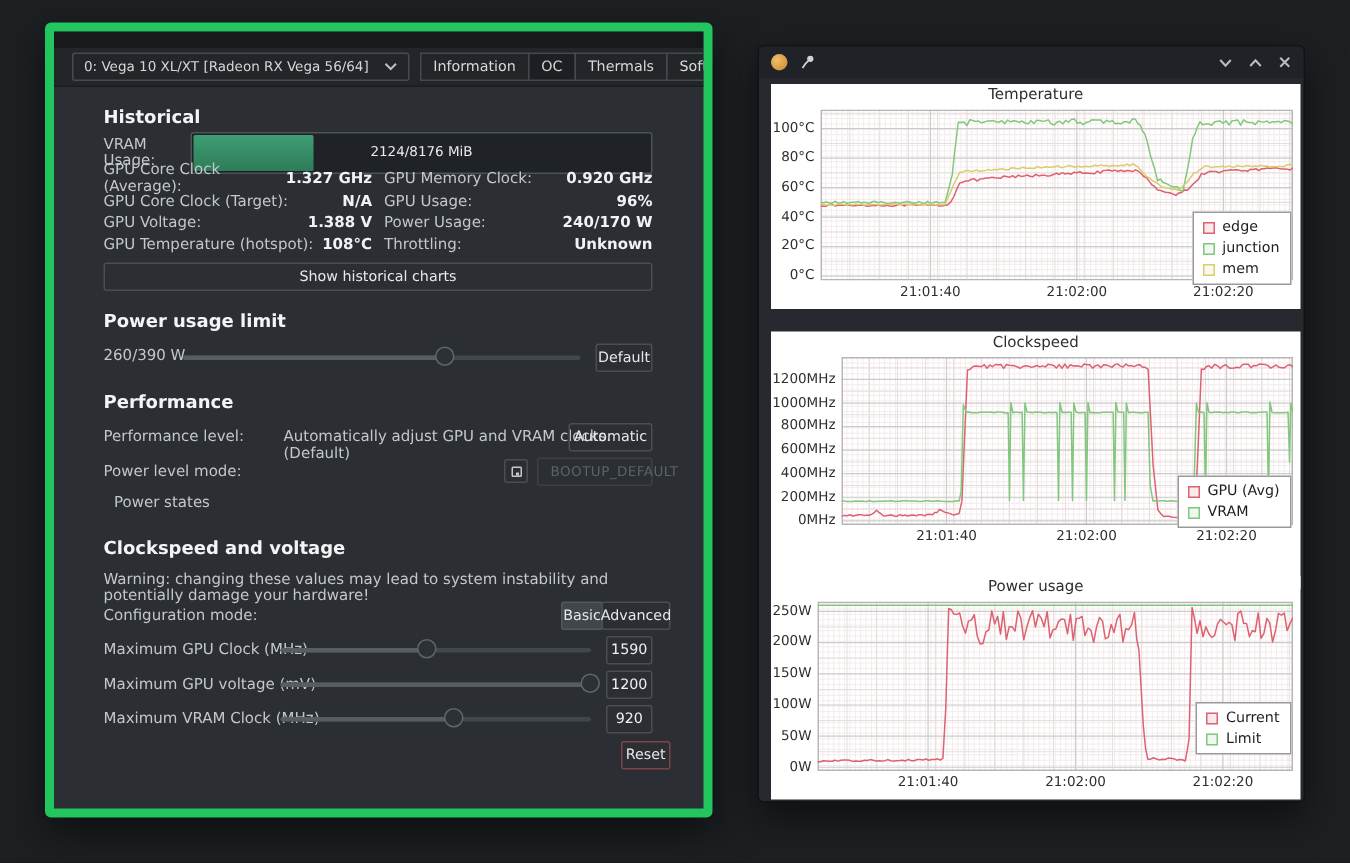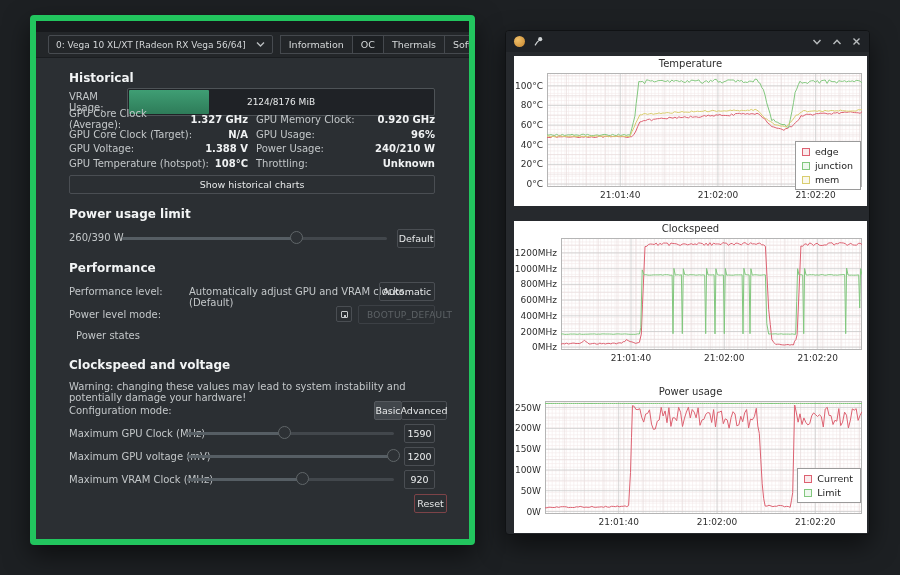--- a/index.html
+++ b/index.html
@@ -126,21 +126,21 @@
           <span class="val">96%</span>
         </div>
     </div>
     <div class="row stats-grid" style="top:121px;height:12px;">
       <div class="stats-half">
           <span class="lbl">GPU Voltage:</span>
           <span class="val">1.388 V</span>
         </div>
       <div class="stats-half">
           <span class="lbl">Power Usage:</span>
-          <span class="val">240/210 W</span>
+          <span class="val">240/170 W</span>
         </div>
     </div>
     <div class="row stats-grid" style="top:136px;height:12px;">
       <div class="stats-half">
           <span class="lbl">GPU Temperature (hotspot):</span>
           <span class="val">108°C</span>
         </div>
       <div class="stats-half">
           <span class="lbl">Throttling:</span>
           <span class="val">Unknown</span>
@@ -289,20 +289,30 @@
         <div class="c-ylabel" style="left: 0px; width: 43px; top: 121.249px;">0MHz</div>
         <div class="c-ylabel" style="left: 0px; width: 43px; top: 105.53px;">200MHz</div>
         <div class="c-ylabel" style="left: 0px; width: 43px; top: 89.8105px;">400MHz</div>
         <div class="c-ylabel" style="left: 0px; width: 43px; top: 74.0912px;">600MHz</div>
         <div class="c-ylabel" style="left: 0px; width: 43px; top: 58.3719px;">800MHz</div>
         <div class="c-ylabel" style="left: 0px; width: 43px; top: 42.6526px;">1000MHz</div>
         <div class="c-ylabel" style="left: 0px; width: 43px; top: 26.9333px;">1200MHz</div>
         <div class="c-xlabel" style="left: 87px; top: 132px;">21:01:40</div>
         <div class="c-xlabel" style="left: 180.333px; top: 132px;">21:02:00</div>
         <div class="c-xlabel" style="left: 273.667px; top: 132px;">21:02:20</div>
+        <div class="c-legend" style="top: 96px; right: 6px;">
+          <div class="entry">
+            <div class="sw" style="border-color: rgb(221, 97, 113); background: rgba(221, 97, 113, 0.133);"></div>
+            <span>GPU (Avg)</span>
+          </div>
+          <div class="entry">
+            <div class="sw" style="border-color: rgb(130, 199, 126); background: rgba(130, 199, 126, 0.133);"></div>
+            <span>VRAM</span>
+          </div>
+        </div>
       </div>
     <div class="chart-panel" style="top:353px;height:149px;">
         <div class="c-title">Power usage</div>
         <svg width="317" height="113" class="plot" style="left: 31px; top: 17px;">
           <path d="M3.6,0V113M7.2,0V113M10.8,0V113M14.4,0V113M18.0,0V113M21.6,0V113M25.2,0V113M28.8,0V113M32.4,0V113M36.0,0V113M39.6,0V113M43.2,0V113M46.8,0V113M50.4,0V113M54.0,0V113M57.6,0V113M61.2,0V113M64.8,0V113M68.4,0V113M72.0,0V113M75.6,0V113M79.2,0V113M82.8,0V113M86.4,0V113M90.0,0V113M93.6,0V113M97.2,0V113M100.8,0V113M104.4,0V113M108.0,0V113M111.6,0V113M115.2,0V113M118.8,0V113M122.4,0V113M126.0,0V113M129.6,0V113M133.2,0V113M136.8,0V113M140.4,0V113M144.0,0V113M147.6,0V113M151.2,0V113M154.8,0V113M158.4,0V113M162.0,0V113M165.6,0V113M169.2,0V113M172.8,0V113M176.4,0V113M180.0,0V113M183.6,0V113M187.2,0V113M190.8,0V113M194.4,0V113M198.0,0V113M201.6,0V113M205.2,0V113M208.8,0V113M212.4,0V113M216.0,0V113M219.6,0V113M223.2,0V113M226.8,0V113M230.4,0V113M234.0,0V113M237.6,0V113M241.2,0V113M244.8,0V113M248.4,0V113M252.0,0V113M255.6,0V113M259.2,0V113M262.8,0V113M266.4,0V113M270.0,0V113M273.6,0V113M277.2,0V113M280.8,0V113M284.4,0V113M288.0,0V113M291.6,0V113M295.2,0V113M298.8,0V113M302.4,0V113M306.0,0V113M309.6,0V113M313.2,0V113M316.8,0V113M0,109.4H317M0,105.8H317M0,102.2H317M0,98.6H317M0,95.0H317M0,91.4H317M0,87.8H317M0,84.2H317M0,80.6H317M0,77.0H317M0,73.4H317M0,69.8H317M0,66.2H317M0,62.6H317M0,59.0H317M0,55.4H317M0,51.8H317M0,48.2H317M0,44.6H317M0,41.0H317M0,37.4H317M0,33.8H317M0,30.2H317M0,26.6H317M0,23.0H317M0,19.4H317M0,15.8H317M0,12.2H317M0,8.6H317M0,5.0H317M0,1.4H317" stroke="#f4eaea" stroke-width="0.6" fill="none"></path>
           <path d="M0.0,0V113M19.7,0V113M39.3,0V113M59.0,0V113M78.6,0V113M98.3,0V113M118.0,0V113M137.6,0V113M157.3,0V113M176.9,0V113M196.6,0V113M216.2,0V113M235.9,0V113M255.6,0V113M275.2,0V113M294.9,0V113M314.5,0V113M0,100.1H317M0,79.3H317M0,58.6H317M0,37.8H317M0,17.0H317" stroke="#e9dede" stroke-width="0.7" fill="none"></path>
           <path d="M0,110.5H317M0,89.7H317M0,69.0H317M0,48.2H317M0,27.4H317M0,6.6H317M73.7,0V113M172.0,0V113M270.3,0V113" stroke="#cccccc" stroke-width="0.8" fill="none"></path>
           <rect x="0.5" y="0.5" width="316" height="112" stroke="#b5b5b5" fill="none" stroke-width="1"></rect>
           <polyline points="0.0,106.8 2.0,106.8 3.9,106.2 5.9,106.3 7.8,106.5 9.8,106.5 11.7,105.8 13.7,106.4 15.6,105.8 17.6,105.7 19.5,105.7 21.5,105.9 23.4,106.6 25.4,106.4 27.4,106.5 29.3,106.5 31.3,105.8 33.2,106.0 35.2,105.4 37.1,105.9 39.1,106.4 41.0,106.1 43.0,106.3 44.9,106.2 46.9,105.4 48.8,106.2 50.8,106.3 52.8,106.1 54.7,106.0 56.7,105.8 58.6,106.3 60.6,105.3 62.5,106.1 64.5,106.2 66.4,105.3 68.4,105.4 70.3,105.7 72.3,105.0 74.2,105.8 76.2,105.3 78.2,105.3 80.1,104.9 81.8,105.7 83.6,104.6 85.5,71.4 86.5,36.3 87.5,4.6 89.2,5.4 90.9,8.4 92.9,8.6 94.8,7.7 96.7,16.2 98.7,21.1 100.6,13.1 102.6,12.4 104.5,8.8 106.5,23.1 108.4,28.3 110.3,28.0 112.3,20.2 114.2,19.0 116.2,6.3 118.1,15.0 120.1,9.9 122.0,21.7 123.9,6.7 125.9,25.4 127.8,16.8 129.8,16.9 131.7,19.7 133.6,6.3 135.6,11.3 137.5,25.5 139.5,17.1 141.4,11.1 143.4,6.2 145.3,17.0 147.2,8.5 149.2,11.1 151.1,16.8 153.1,6.8 155.0,24.3 157.0,18.9 158.9,18.4 160.8,13.2 162.8,11.6 164.7,12.0 166.7,21.5 168.6,8.6 170.5,25.9 172.5,11.3 174.4,11.1 176.4,10.0 178.3,22.7 180.3,17.8 182.2,18.9 184.1,27.2 186.1,16.6 188.0,10.7 190.0,13.0 191.9,24.9 193.9,23.8 195.8,15.3 197.7,20.7 199.7,11.8 201.6,8.5 203.6,27.0 205.5,18.1 207.4,18.8 209.4,15.6 211.3,7.3 212.8,25.0 214.3,32.4 215.8,58.6 217.2,82.8 218.7,97.7 220.2,105.1 222.1,105.1 224.0,104.2 226.0,105.0 227.9,105.6 229.8,105.2 231.7,105.3 233.7,104.4 235.6,104.5 237.5,104.8 239.5,105.8 241.4,105.4 243.3,105.5 245.2,106.3 246.5,99.2 247.7,91.5 249.7,4.0 251.4,11.9 253.1,21.2 255.0,12.8 257.0,23.5 258.9,16.9 260.9,21.5 262.8,23.9 264.7,22.7 266.7,14.9 268.6,11.9 270.5,13.5 272.5,15.5 274.4,13.8 276.3,15.5 278.3,26.0 280.2,8.1 282.2,6.3 284.1,14.5 286.0,14.6 288.0,23.5 289.9,19.3 291.8,20.2 293.8,7.6 295.7,24.6 297.6,21.2 299.6,11.2 301.5,14.2 303.4,27.0 305.4,19.1 307.3,7.9 309.3,9.1 311.2,7.7 313.1,19.4 315.1,14.4 317.0,10.7" fill="none" stroke="#dd6171" stroke-width="1" stroke-linejoin="round"></polyline>
           <polyline points="0.0,2.5 2.0,2.5 3.9,2.5 5.9,2.5 7.8,2.5 9.8,2.5 11.7,2.5 13.7,2.5 15.7,2.5 17.6,2.5 19.6,2.5 21.5,2.5 23.5,2.5 25.4,2.5 27.4,2.5 29.4,2.5 31.3,2.5 33.3,2.5 35.2,2.5 37.2,2.5 39.1,2.5 41.1,2.5 43.0,2.5 45.0,2.5 47.0,2.5 48.9,2.5 50.9,2.5 52.8,2.5 54.8,2.5 56.7,2.5 58.7,2.5 60.7,2.5 62.6,2.5 64.6,2.5 66.5,2.5 68.5,2.5 70.4,2.5 72.4,2.5 74.4,2.5 76.3,2.5 78.3,2.5 80.2,2.5 82.2,2.5 84.1,2.5 86.1,2.5 88.1,2.5 90.0,2.5 92.0,2.5 93.9,2.5 95.9,2.5 97.8,2.5 99.8,2.5 101.8,2.5 103.7,2.5 105.7,2.5 107.6,2.5 109.6,2.5 111.5,2.5 113.5,2.5 115.5,2.5 117.4,2.5 119.4,2.5 121.3,2.5 123.3,2.5 125.2,2.5 127.2,2.5 129.1,2.5 131.1,2.5 133.1,2.5 135.0,2.5 137.0,2.5 138.9,2.5 140.9,2.5 142.8,2.5 144.8,2.5 146.8,2.5 148.7,2.5 150.7,2.5 152.6,2.5 154.6,2.5 156.5,2.5 158.5,2.5 160.5,2.5 162.4,2.5 164.4,2.5 166.3,2.5 168.3,2.5 170.2,2.5 172.2,2.5 174.2,2.5 176.1,2.5 178.1,2.5 180.0,2.5 182.0,2.5 183.9,2.5 185.9,2.5 187.9,2.5 189.8,2.5 191.8,2.5 193.7,2.5 195.7,2.5 197.6,2.5 199.6,2.5 201.5,2.5 203.5,2.5 205.5,2.5 207.4,2.5 209.4,2.5 211.3,2.5 213.3,2.5 215.2,2.5 217.2,2.5 219.2,2.5 221.1,2.5 223.1,2.5 225.0,2.5 227.0,2.5 228.9,2.5 230.9,2.5 232.9,2.5 234.8,2.5 236.8,2.5 238.7,2.5 240.7,2.5 242.6,2.5 244.6,2.5 246.6,2.5 248.5,2.5 250.5,2.5 252.4,2.5 254.4,2.5 256.3,2.5 258.3,2.5 260.3,2.5 262.2,2.5 264.2,2.5 266.1,2.5 268.1,2.5 270.0,2.5 272.0,2.5 274.0,2.5 275.9,2.5 277.9,2.5 279.8,2.5 281.8,2.5 283.7,2.5 285.7,2.5 287.6,2.5 289.6,2.5 291.6,2.5 293.5,2.5 295.5,2.5 297.4,2.5 299.4,2.5 301.3,2.5 303.3,2.5 305.3,2.5 307.2,2.5 309.2,2.5 311.1,2.5 313.1,2.5 315.0,2.5 317.0,2.5" fill="none" stroke="#82c77e" stroke-width="1" stroke-linejoin="round"></polyline>

